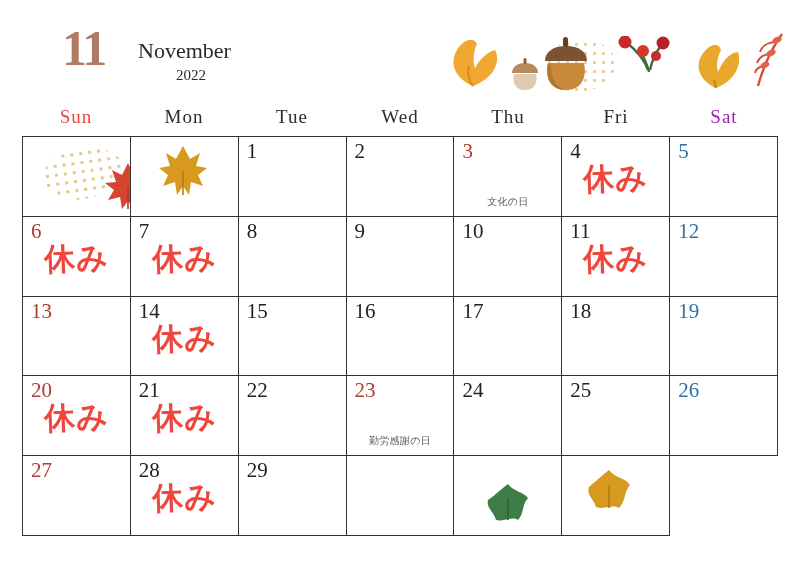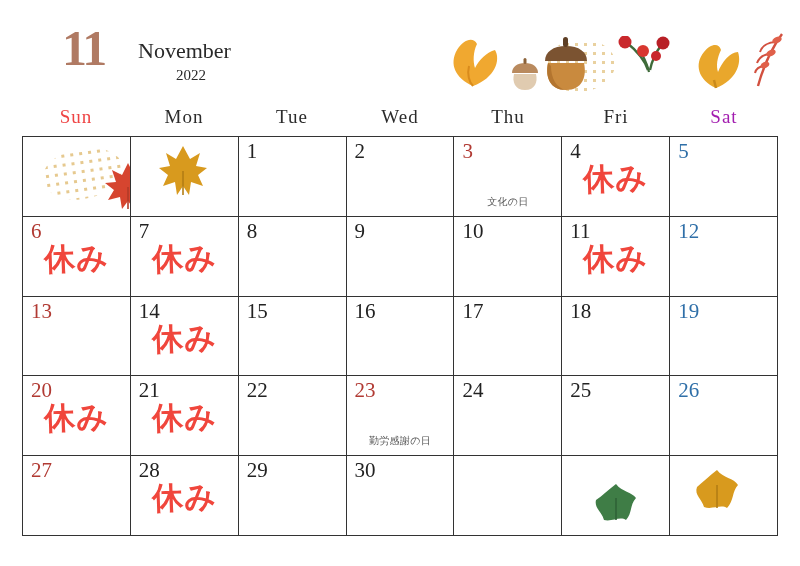--- a/index.html
+++ b/index.html
@@ -341,23 +341,20 @@
       <div class="cell">
         <div class="daynum sun">27</div>
       </div>
       <div class="cell">
         <div class="daynum">28</div>
         <div class="yasumi">休み</div>
       </div>
       <div class="cell">
         <div class="daynum">29</div>
       </div>
-      <div class="cell">
-        <div class="daynum">30</div>
-      </div>
       <div class="cell"></div>
       <div class="cell">
         <span class="cell-deco" style="left:30px; top:26px;"><svg width="48" height="44" viewBox="0 0 48 44">
             <path d="M24 2 C30 10 40 10 44 16 C38 22 40 32 34 38 C28 34 20 40 12 38 C10 30 2 26 4 18 C10 14 16 8 24 2 Z" fill="#3f7d46"></path>
             <path d="M24 38 L24 16" stroke="#2f6236" stroke-width="1.6" fill="none"></path>
           </svg></span>
       </div>
       <div class="cell">
         <span class="cell-deco" style="left:22px; top:12px;"><svg width="50" height="46" viewBox="0 0 50 46">
             <path d="M25 2 C31 10 42 10 46 17 C40 23 42 33 35 40 C29 36 20 42 12 39 C10 31 2 27 5 19 C11 14 17 8 25 2 Z" fill="#d89a1e"></path>

